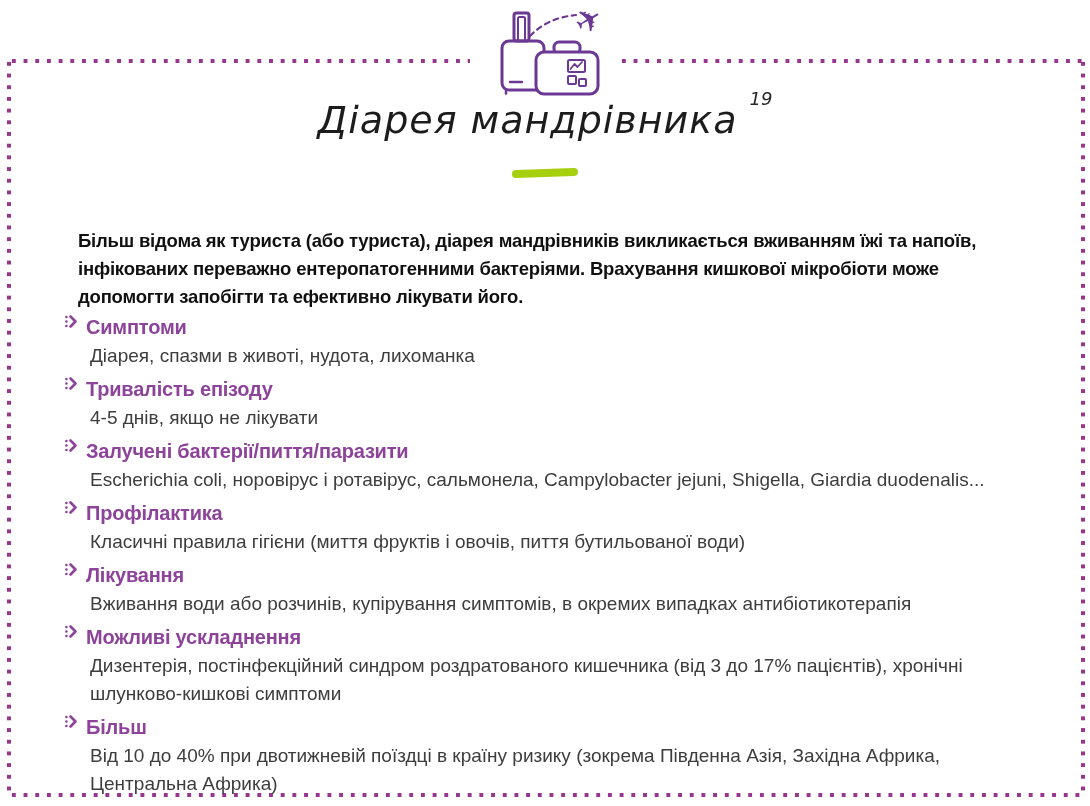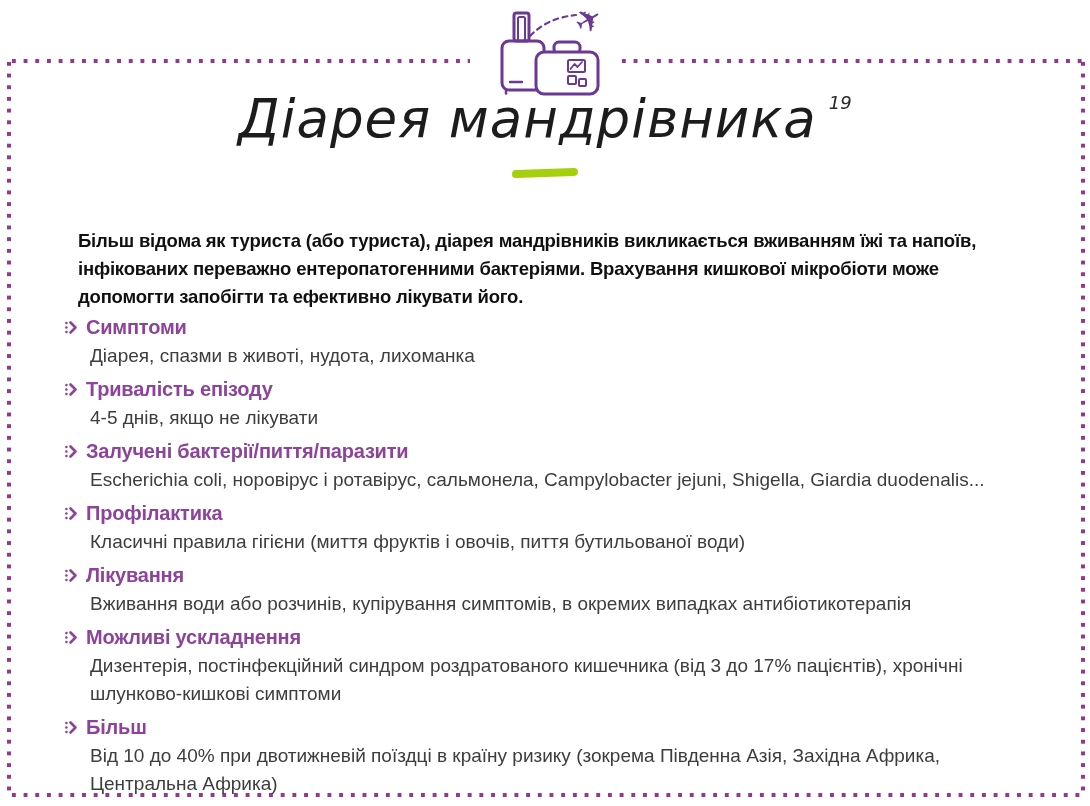--- a/index.html
+++ b/index.html
@@ -18,39 +18,39 @@
   .b-top-right{left:618px;top:58px;width:464px;}
   .b-bottom{left:8px;top:792px;width:1074px;}
   .b-left{left:6px;top:58px;height:736px;}
   .b-right{left:1080px;top:58px;height:736px;}
 
   .travel-icon{position:absolute;left:484px;top:2px;width:120px;height:95px;}
 
   .title-row{position:absolute;left:0;right:0;top:88px;text-align:center;white-space:nowrap;}
   .page-title{
     font-family:"DejaVu Sans",sans-serif;font-style:italic;font-weight:400;
-    font-size:53px;color:#1c1c1c;letter-spacing:1px;
+    font-size:38px;color:#1c1c1c;letter-spacing:1px;
   }
   .title-sup{
     font-family:"DejaVu Sans",sans-serif;font-style:italic;font-size:18px;color:#2a2a2a;
     vertical-align:28px;margin-left:12px;
   }
   .title-underline{
     position:absolute;left:512px;top:169px;width:66px;height:8px;border-radius:5px;
     background:#a6cf0e;transform:rotate(-2deg);
   }
 
   .intro{
     position:absolute;left:78px;top:208px;width:915px;
     font-weight:bold;font-size:18.5px;line-height:28px;color:#101010;letter-spacing:-0.2px;
   }
 
   .sections{position:absolute;left:64px;top:314px;width:962px;}
   .section{margin-bottom:6px;}
-  .heading-row{display:flex;align-items:center;gap:7px;}
+  .heading-row{display:flex;gap:7px;}
   .bullet{flex:0 0 auto;display:inline-flex;}
   .section h2{
     margin:0;font-size:20px;line-height:27px;font-weight:bold;color:#8c4399;letter-spacing:-0.2px;
   }
   .section p{
     margin:1px 0 0 0;padding-left:26px;font-size:19px;line-height:28px;color:#3d3d3d;
   }
 </style>
 </head>
 <body>

